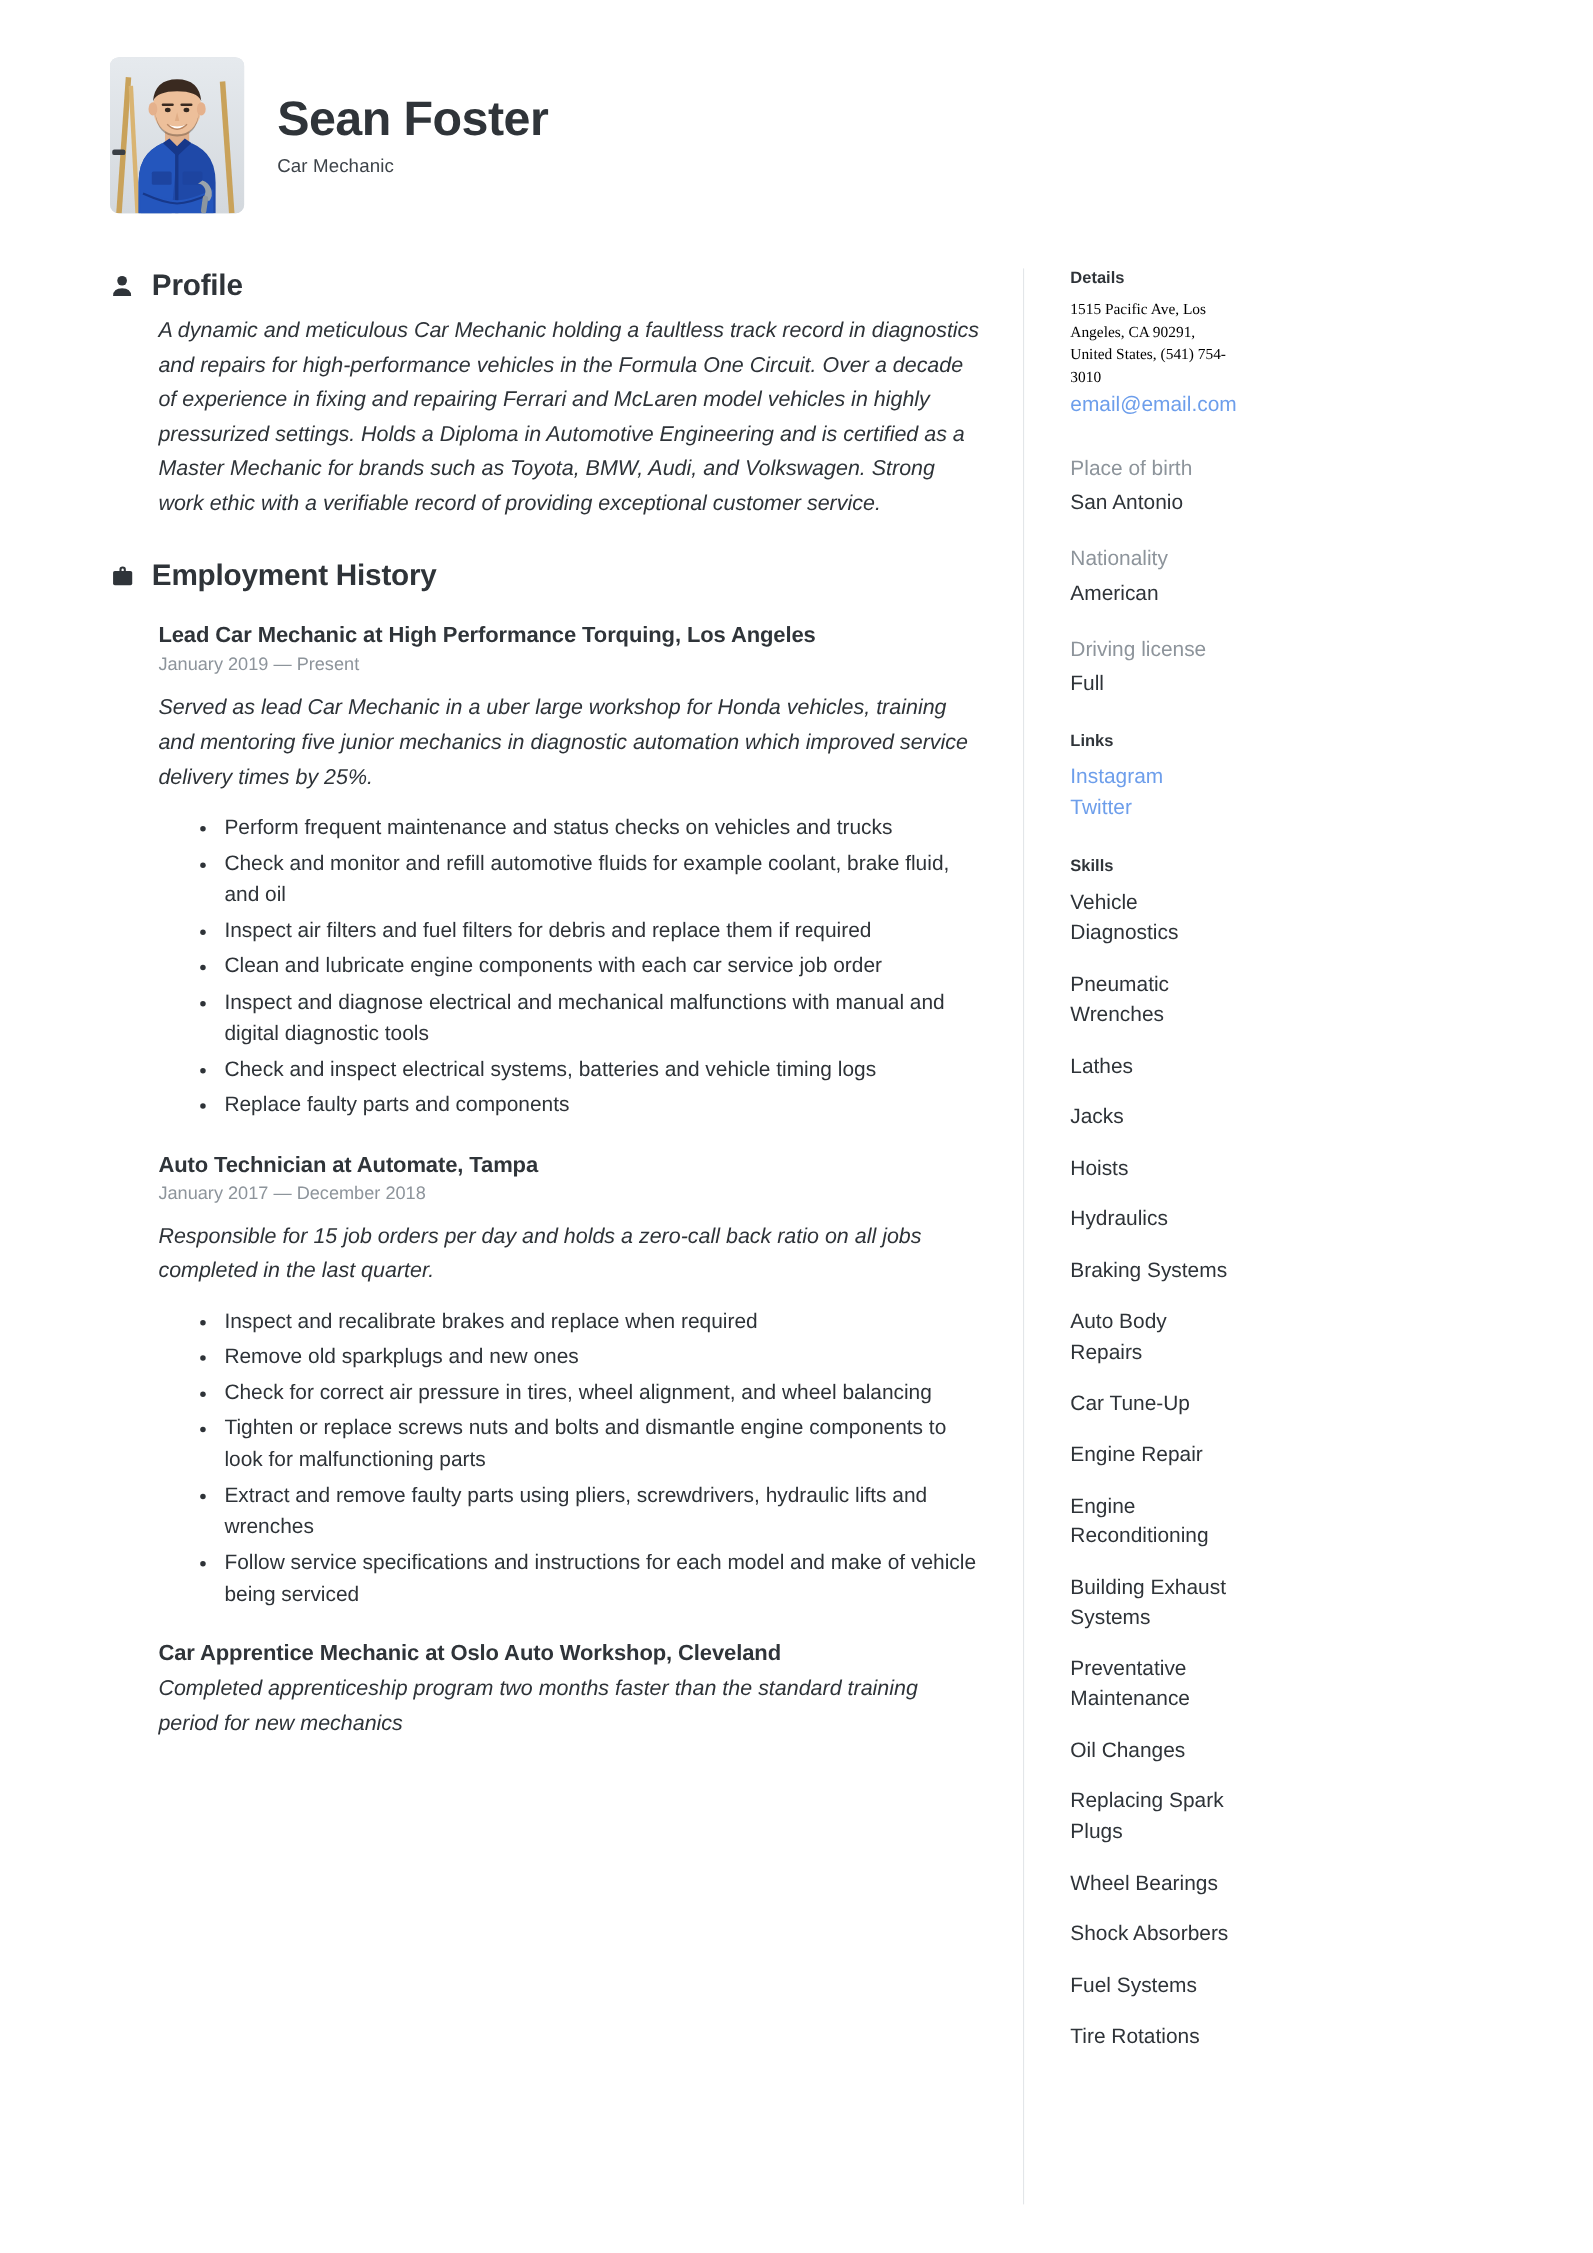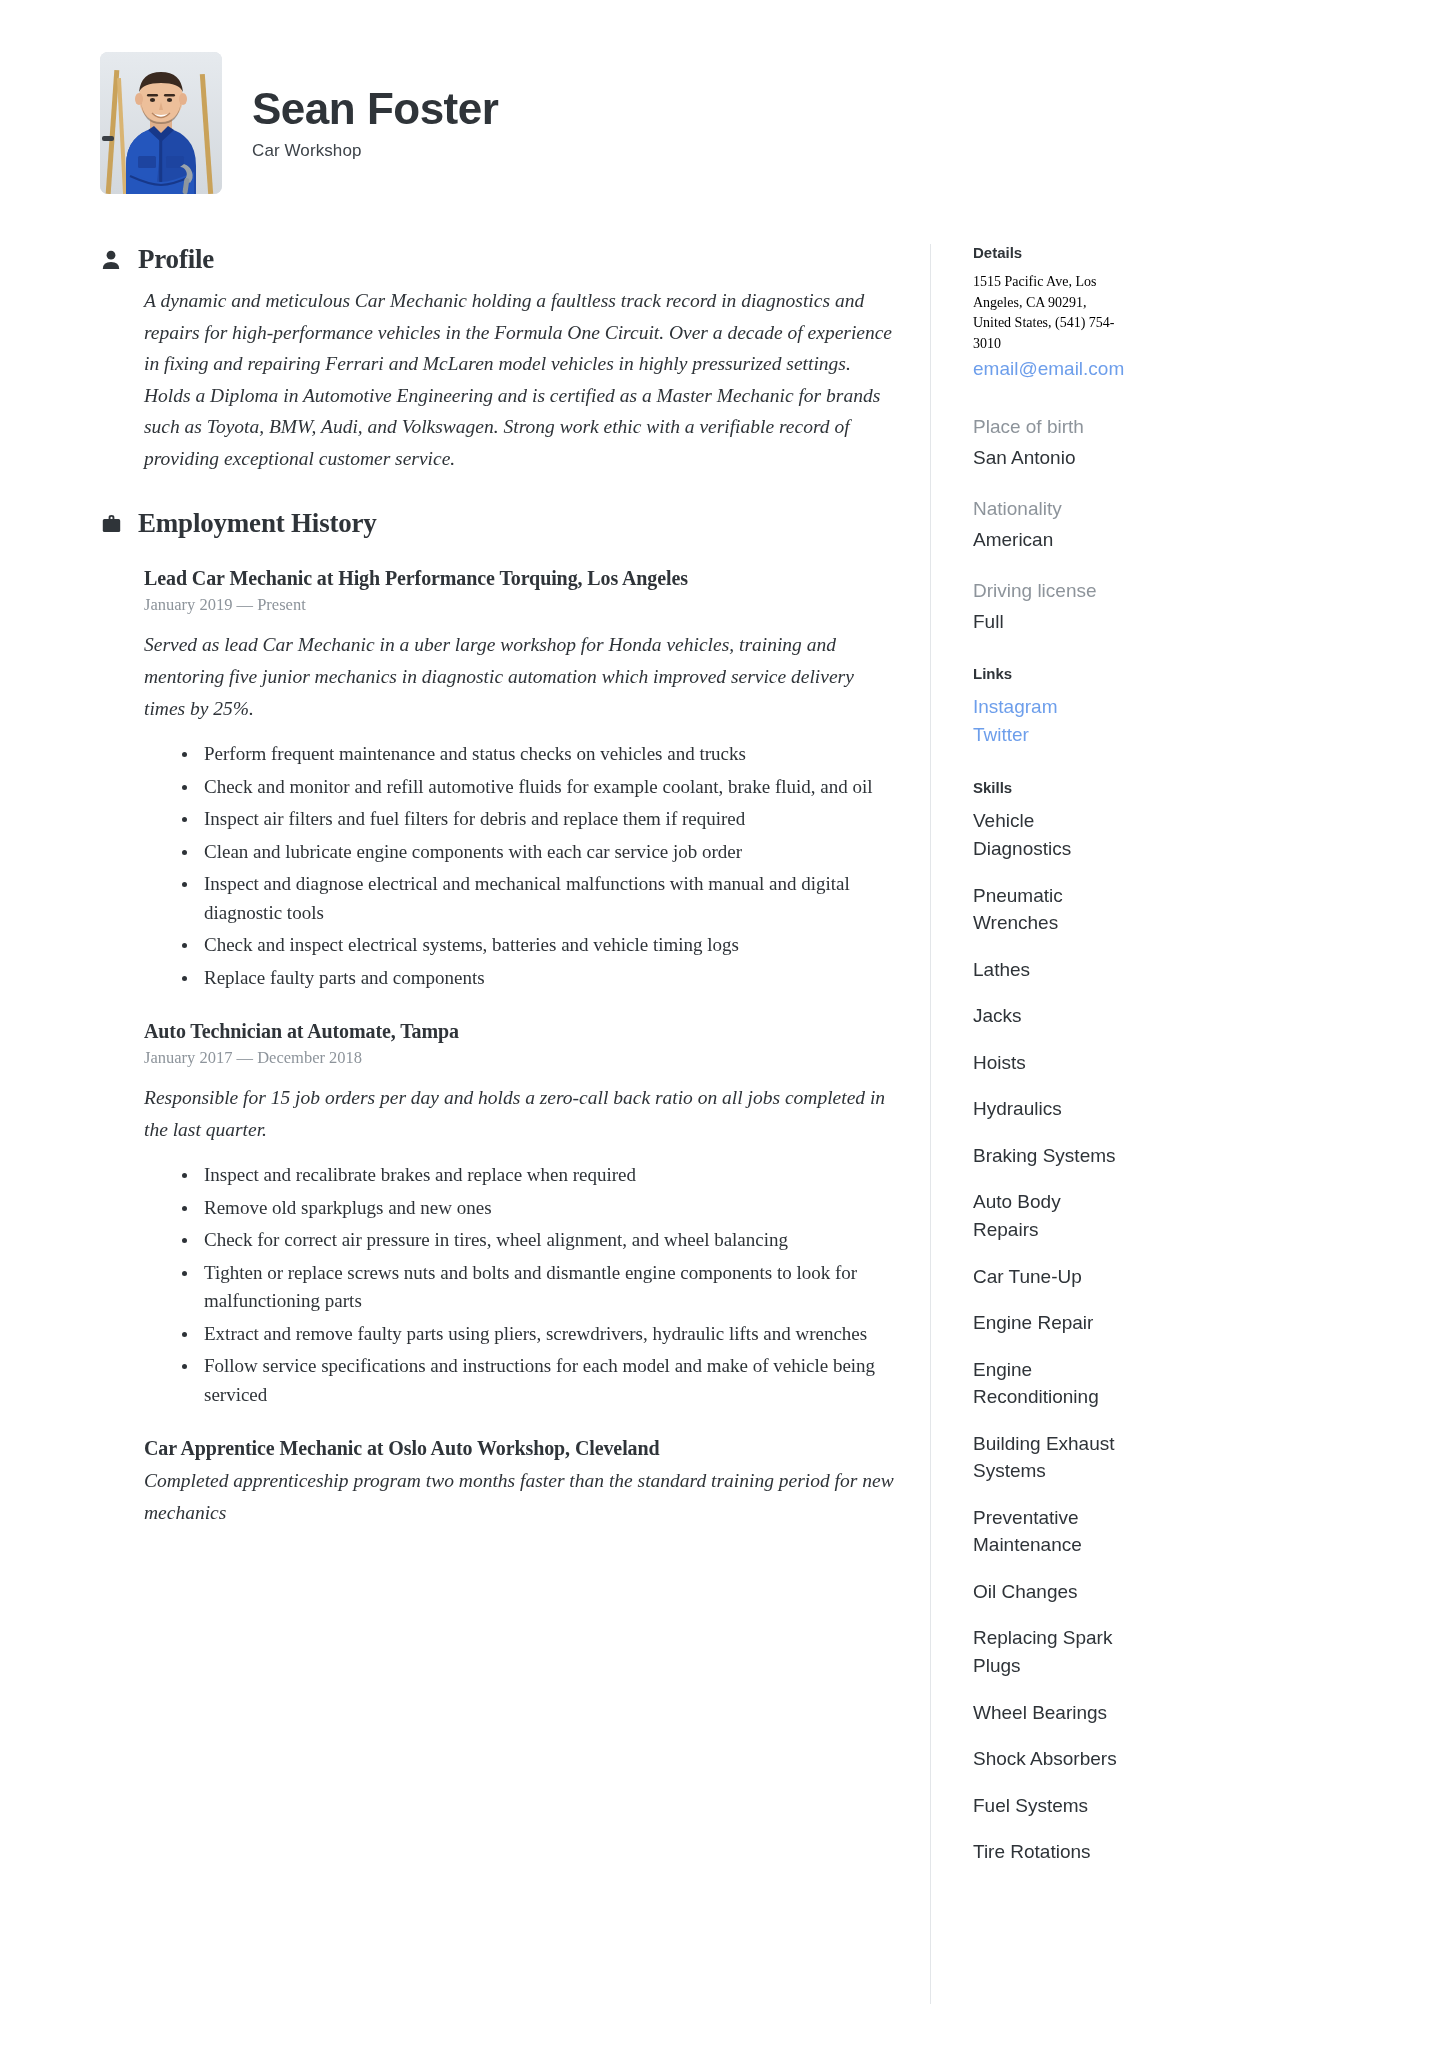--- a/index.html
+++ b/index.html
@@ -85,21 +85,21 @@
     justify-content: center;
     flex: 0 0 22px;
   }
   .section-head .sec-icon svg { display: block; }
   .section-title {
     font-size: 27px;
     font-weight: bold;
     color: #2f3439;
     letter-spacing: -0.2px;
   }
-  .section { margin-bottom: 34px; font-family: Liberation Serif, serif; }
+  .section { margin-bottom: 34px; }
 
   .para-italic {
     font-size: 19.5px;
     font-style: italic;
     line-height: 1.62;
     color: #2e3338;
     margin-left: 44px;
     margin-right: 0;
   }
 
@@ -245,21 +245,21 @@
         <path d="M61 50 l-2 8 h4 z" fill="#e0ad86"></path>
 
         <path d="M52 61 q9 8 18 0 q-9 4 -18 0 z" fill="#ffffff"></path>
         <path d="M52 61 q9 9 18 0" stroke="#b98763" stroke-width="1.4" fill="none"></path>
 
         <path d="M41 50 q2 22 20 22 q18 0 20 -22 q-3 20 -20 20 q-17 0 -20 -20 z" fill="#4a3a2e" opacity="0.38"></path>
       </svg>
     </div>
     <div class="header-text">
       <div class="full-name">Sean Foster</div>
-      <div class="job-title">Car Workshop</div>
+      <div class="job-title">Car Mechanic</div>
     </div>
   </div>
 
   <div class="body-cols">
 
     <div class="col-main">
 
       <div class="section">
         <div class="section-head">
           <span class="sec-icon">

